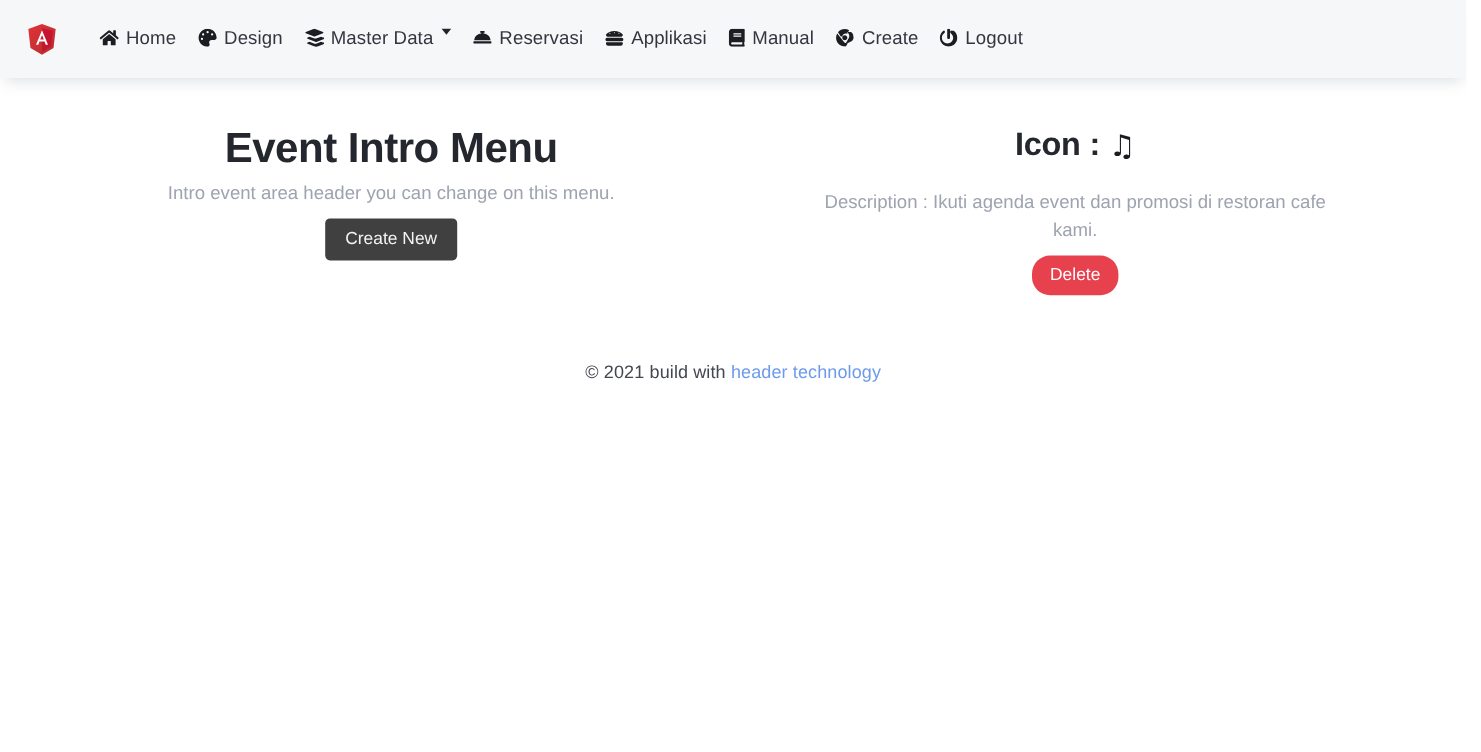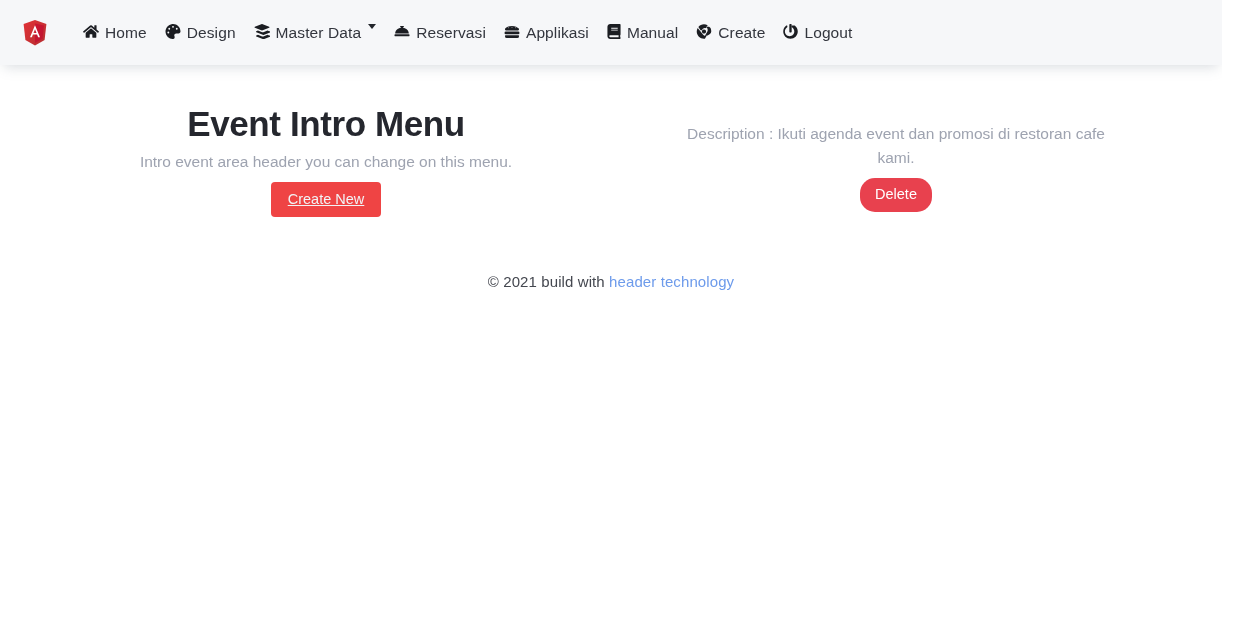--- a/index.html
+++ b/index.html
@@ -156,24 +156,23 @@
     border: none;
     border-radius: 4px;
     font-family: "Liberation Sans", sans-serif;
     font-size: 14.5px;
     font-weight: 400;
     line-height: 1;
     cursor: pointer;
     text-decoration: none;
   }
   .btn-dark {
-    background: #ef4444;
+    background: #404040;
     color: #f2f3f5;
     padding: 10px 17px 11px 17px;
-    text-decoration: underline;
   }
   .btn-danger {
     background: #e8414e;
     color: #ffffff;
     padding: 9px 15px 10px 15px;
     border-radius: 15px;
   }
 
   
   .footer {
@@ -293,20 +292,23 @@
   <div class="container">
     <div class="row">
 
       <section class="col">
         <h1 class="jumbo">Event Intro Menu</h1>
         <p class="lead">Intro event area header you can change on this menu.</p>
         <a class="btn btn-dark" href="#">Create New</a>
       </section>
 
       <section class="col">
+        <h2 class="promo-line">
+          <span>Icon : </span><span class="promo-icon-glyph">♫</span>
+        </h2>
         <p class="promo-desc">Description : Ikuti agenda event dan promosi di restoran cafe kami.</p>
         <a class="btn btn-danger" href="#">Delete</a>
       </section>
 
     </div>
 
     <footer class="footer">
       <span>© 2021 build with </span><a href="#">header technology</a>
     </footer>
   </div>

